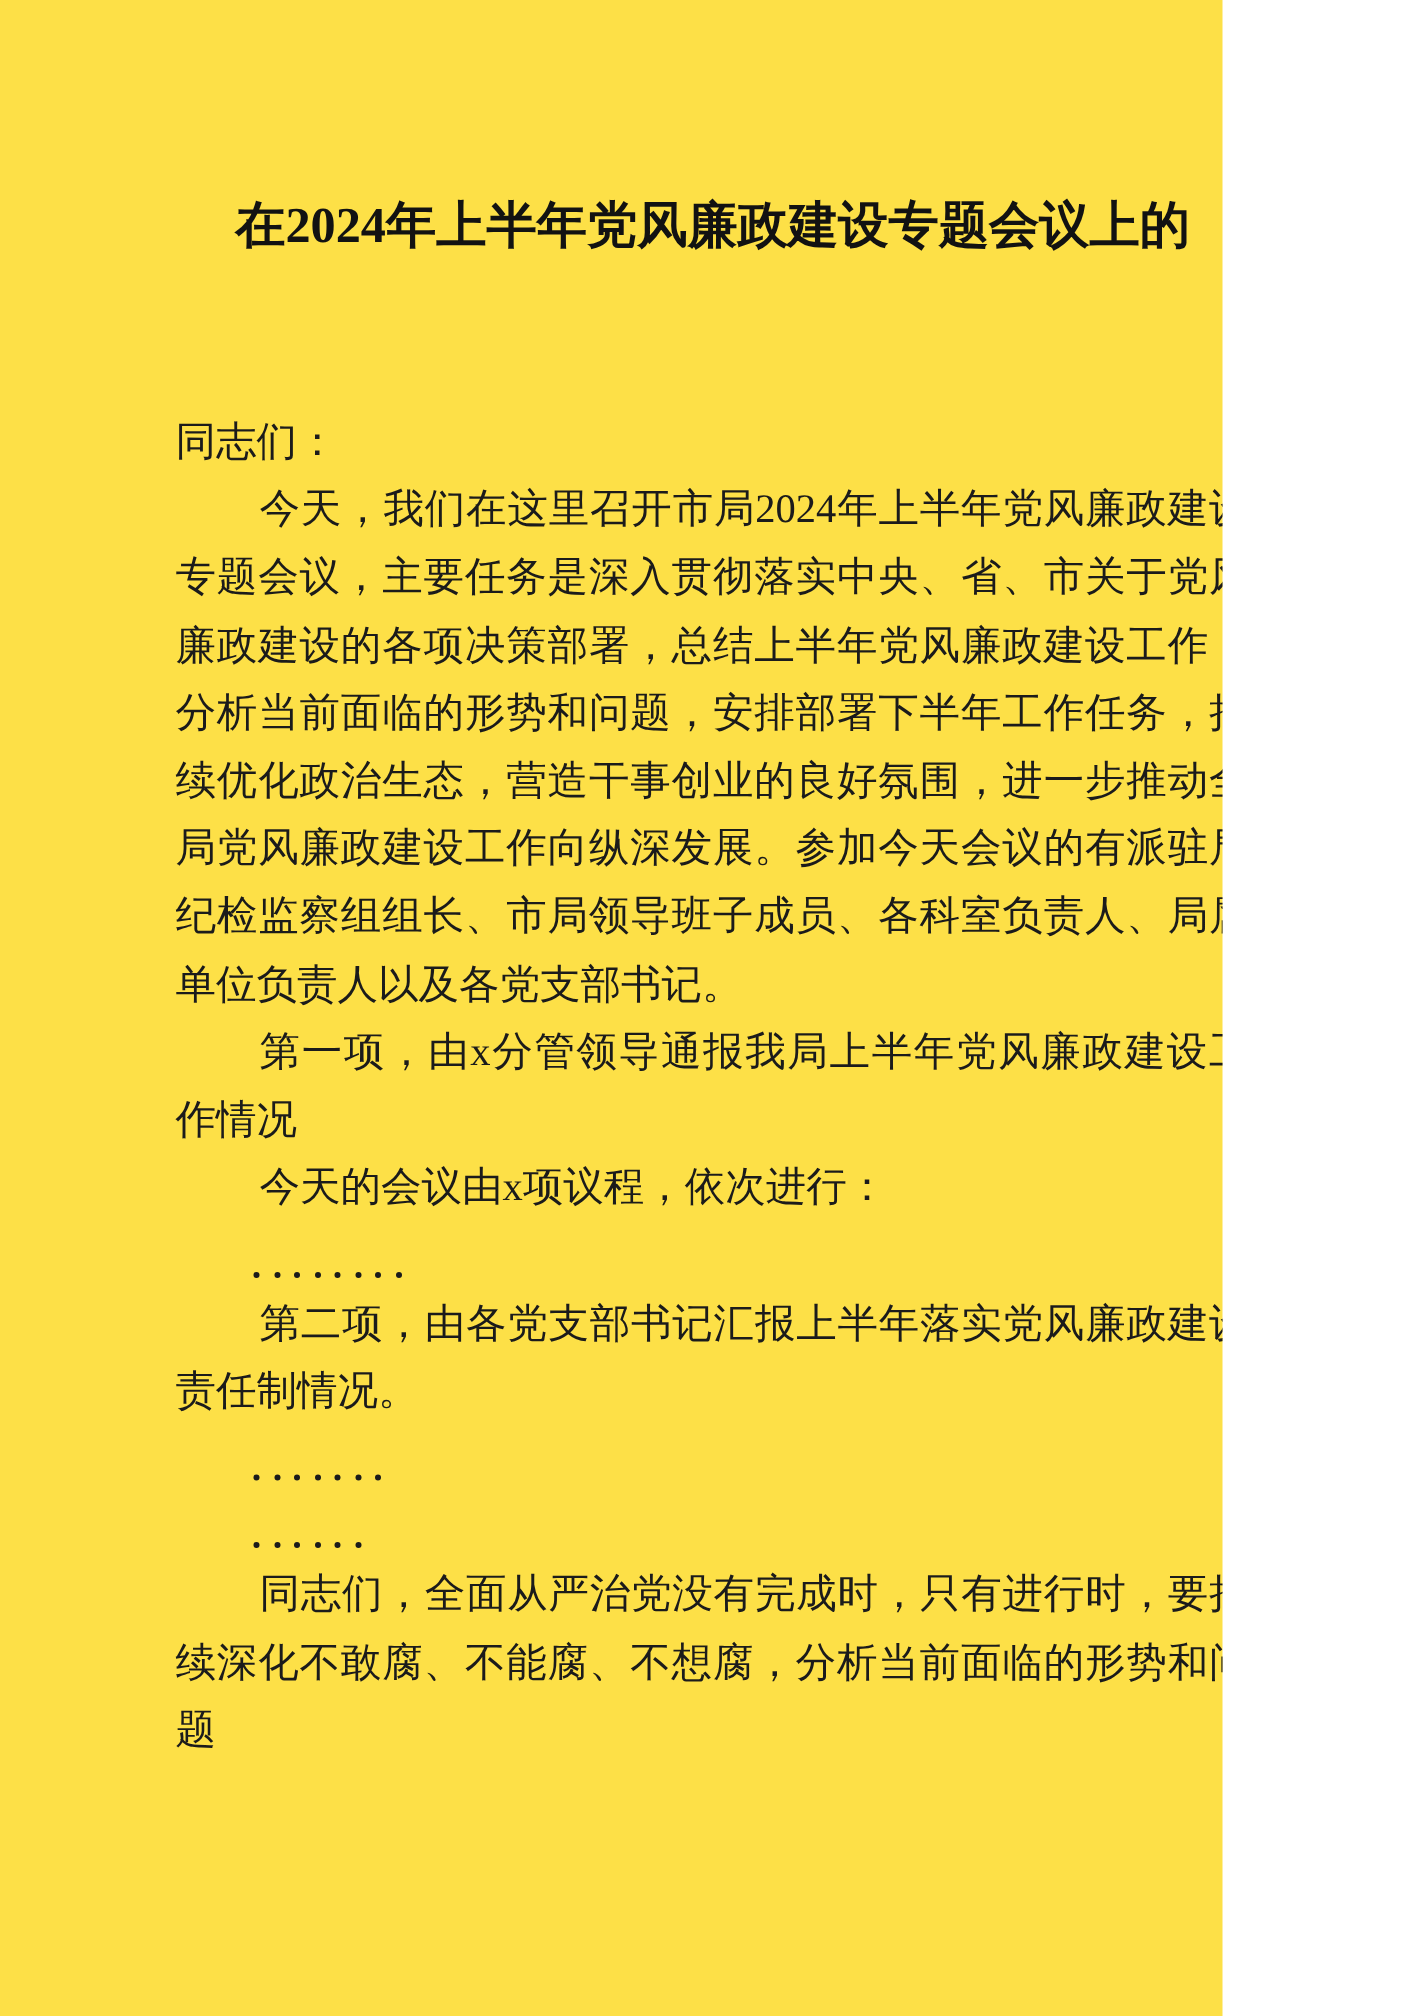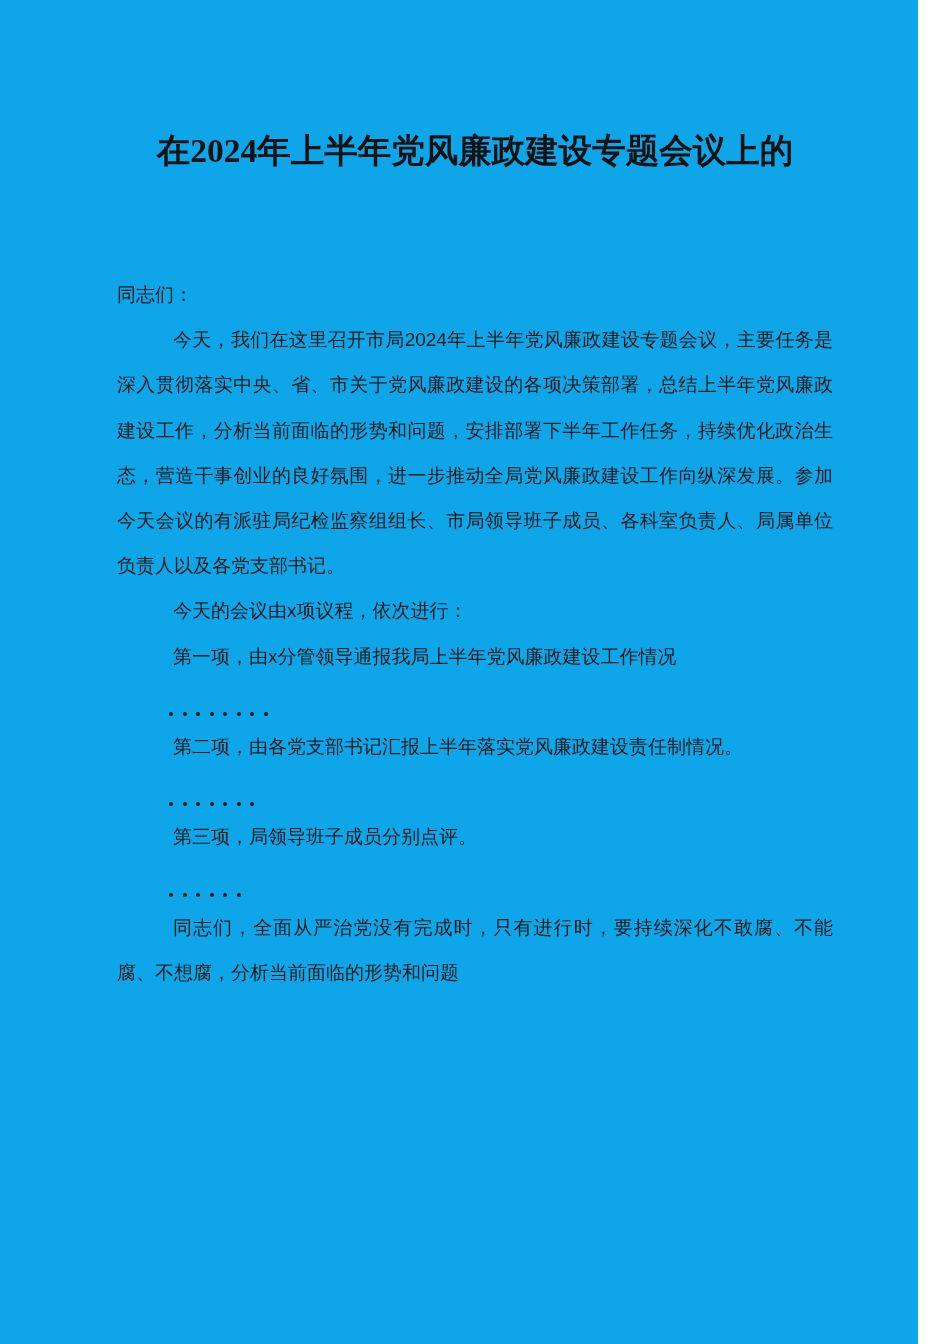--- a/index.html
+++ b/index.html
@@ -2,23 +2,23 @@
 <html><head>
 <meta charset="utf-8">
 <style>
   html, body {
     margin: 0;
     padding: 0;
     background: #ffffff;
   }
   .page {
     position: relative;
-    width: 918px;
+    width: 815px;
     height: 1344px;
-    background: #0ea5e9;
+    background: #fde047;
     overflow: hidden;
     box-sizing: border-box;
   }
   .doc-title {
     position: absolute;
     left: 117px;
     top: 128px;
     width: 716px;
     text-align: center;
     font-family: "Liberation Serif", "DejaVu Serif", serif;
@@ -27,22 +27,22 @@
     line-height: 46px;
     color: #121212;
     letter-spacing: 0px;
     word-break: break-all;
   }
   .body-block {
     position: absolute;
     left: 117px;
     top: 272px;
     width: 716px;
-    font-family: Liberation Sans, sans-serif;
-    font-size: 19px;
+    font-family: Liberation Serif, serif;
+    font-size: 27px;
     line-height: 45.2px;
     color: #1b1b1b;
   }
   .para {
     margin: 0;
     text-align: justify;
     text-align-last: left;
     text-justify: inter-ideograph;
     word-break: break-all;
     white-space: normal;
@@ -83,22 +83,22 @@
 <div class="page">
 
   <div class="doc-title">
     <div>在2024年上半年党风廉政建设专题会议上的</div>
   </div>
 
   <div class="body-block">
     <p class="para noindent">同志们：</p>
     <div id="paragraph-list">
         <p class="para indent">今天，我们在这里召开市局2024年上半年党风廉政建设专题会议，主要任务是深入贯彻落实中央、省、市关于党风廉政建设的各项决策部署，总结上半年党风廉政建设工作，分析当前面临的形势和问题，安排部署下半年工作任务，持续优化政治生态，营造干事创业的良好氛围，进一步推动全局党风廉政建设工作向纵深发展。参加今天会议的有派驻局纪检监察组组长、市局领导班子成员、各科室负责人、局属单位负责人以及各党支部书记。</p>
+        <p class="para indent">第一项，由x分管领导通报我局上半年党风廉政建设工作情况</p>
         <p class="para indent">今天的会议由x项议程，依次进行：</p>
-        <p class="para indent">第一项，由x分管领导通报我局上半年党风廉政建设工作情况</p>
         <div class="ellipsis-line">
           <span class="ellipsis-dots">
             <span class="dot"></span>
             <span class="dot"></span>
             <span class="dot"></span>
             <span class="dot"></span>
             <span class="dot"></span>
             <span class="dot"></span>
             <span class="dot"></span>
             <span class="dot"></span>
@@ -109,21 +109,20 @@
           <span class="ellipsis-dots">
             <span class="dot"></span>
             <span class="dot"></span>
             <span class="dot"></span>
             <span class="dot"></span>
             <span class="dot"></span>
             <span class="dot"></span>
             <span class="dot"></span>
           </span>
         </div>
-        <p class="para indent">第三项，局领导班子成员分别点评。</p>
         <div class="ellipsis-line">
           <span class="ellipsis-dots">
             <span class="dot"></span>
             <span class="dot"></span>
             <span class="dot"></span>
             <span class="dot"></span>
             <span class="dot"></span>
             <span class="dot"></span>
           </span>
         </div>

